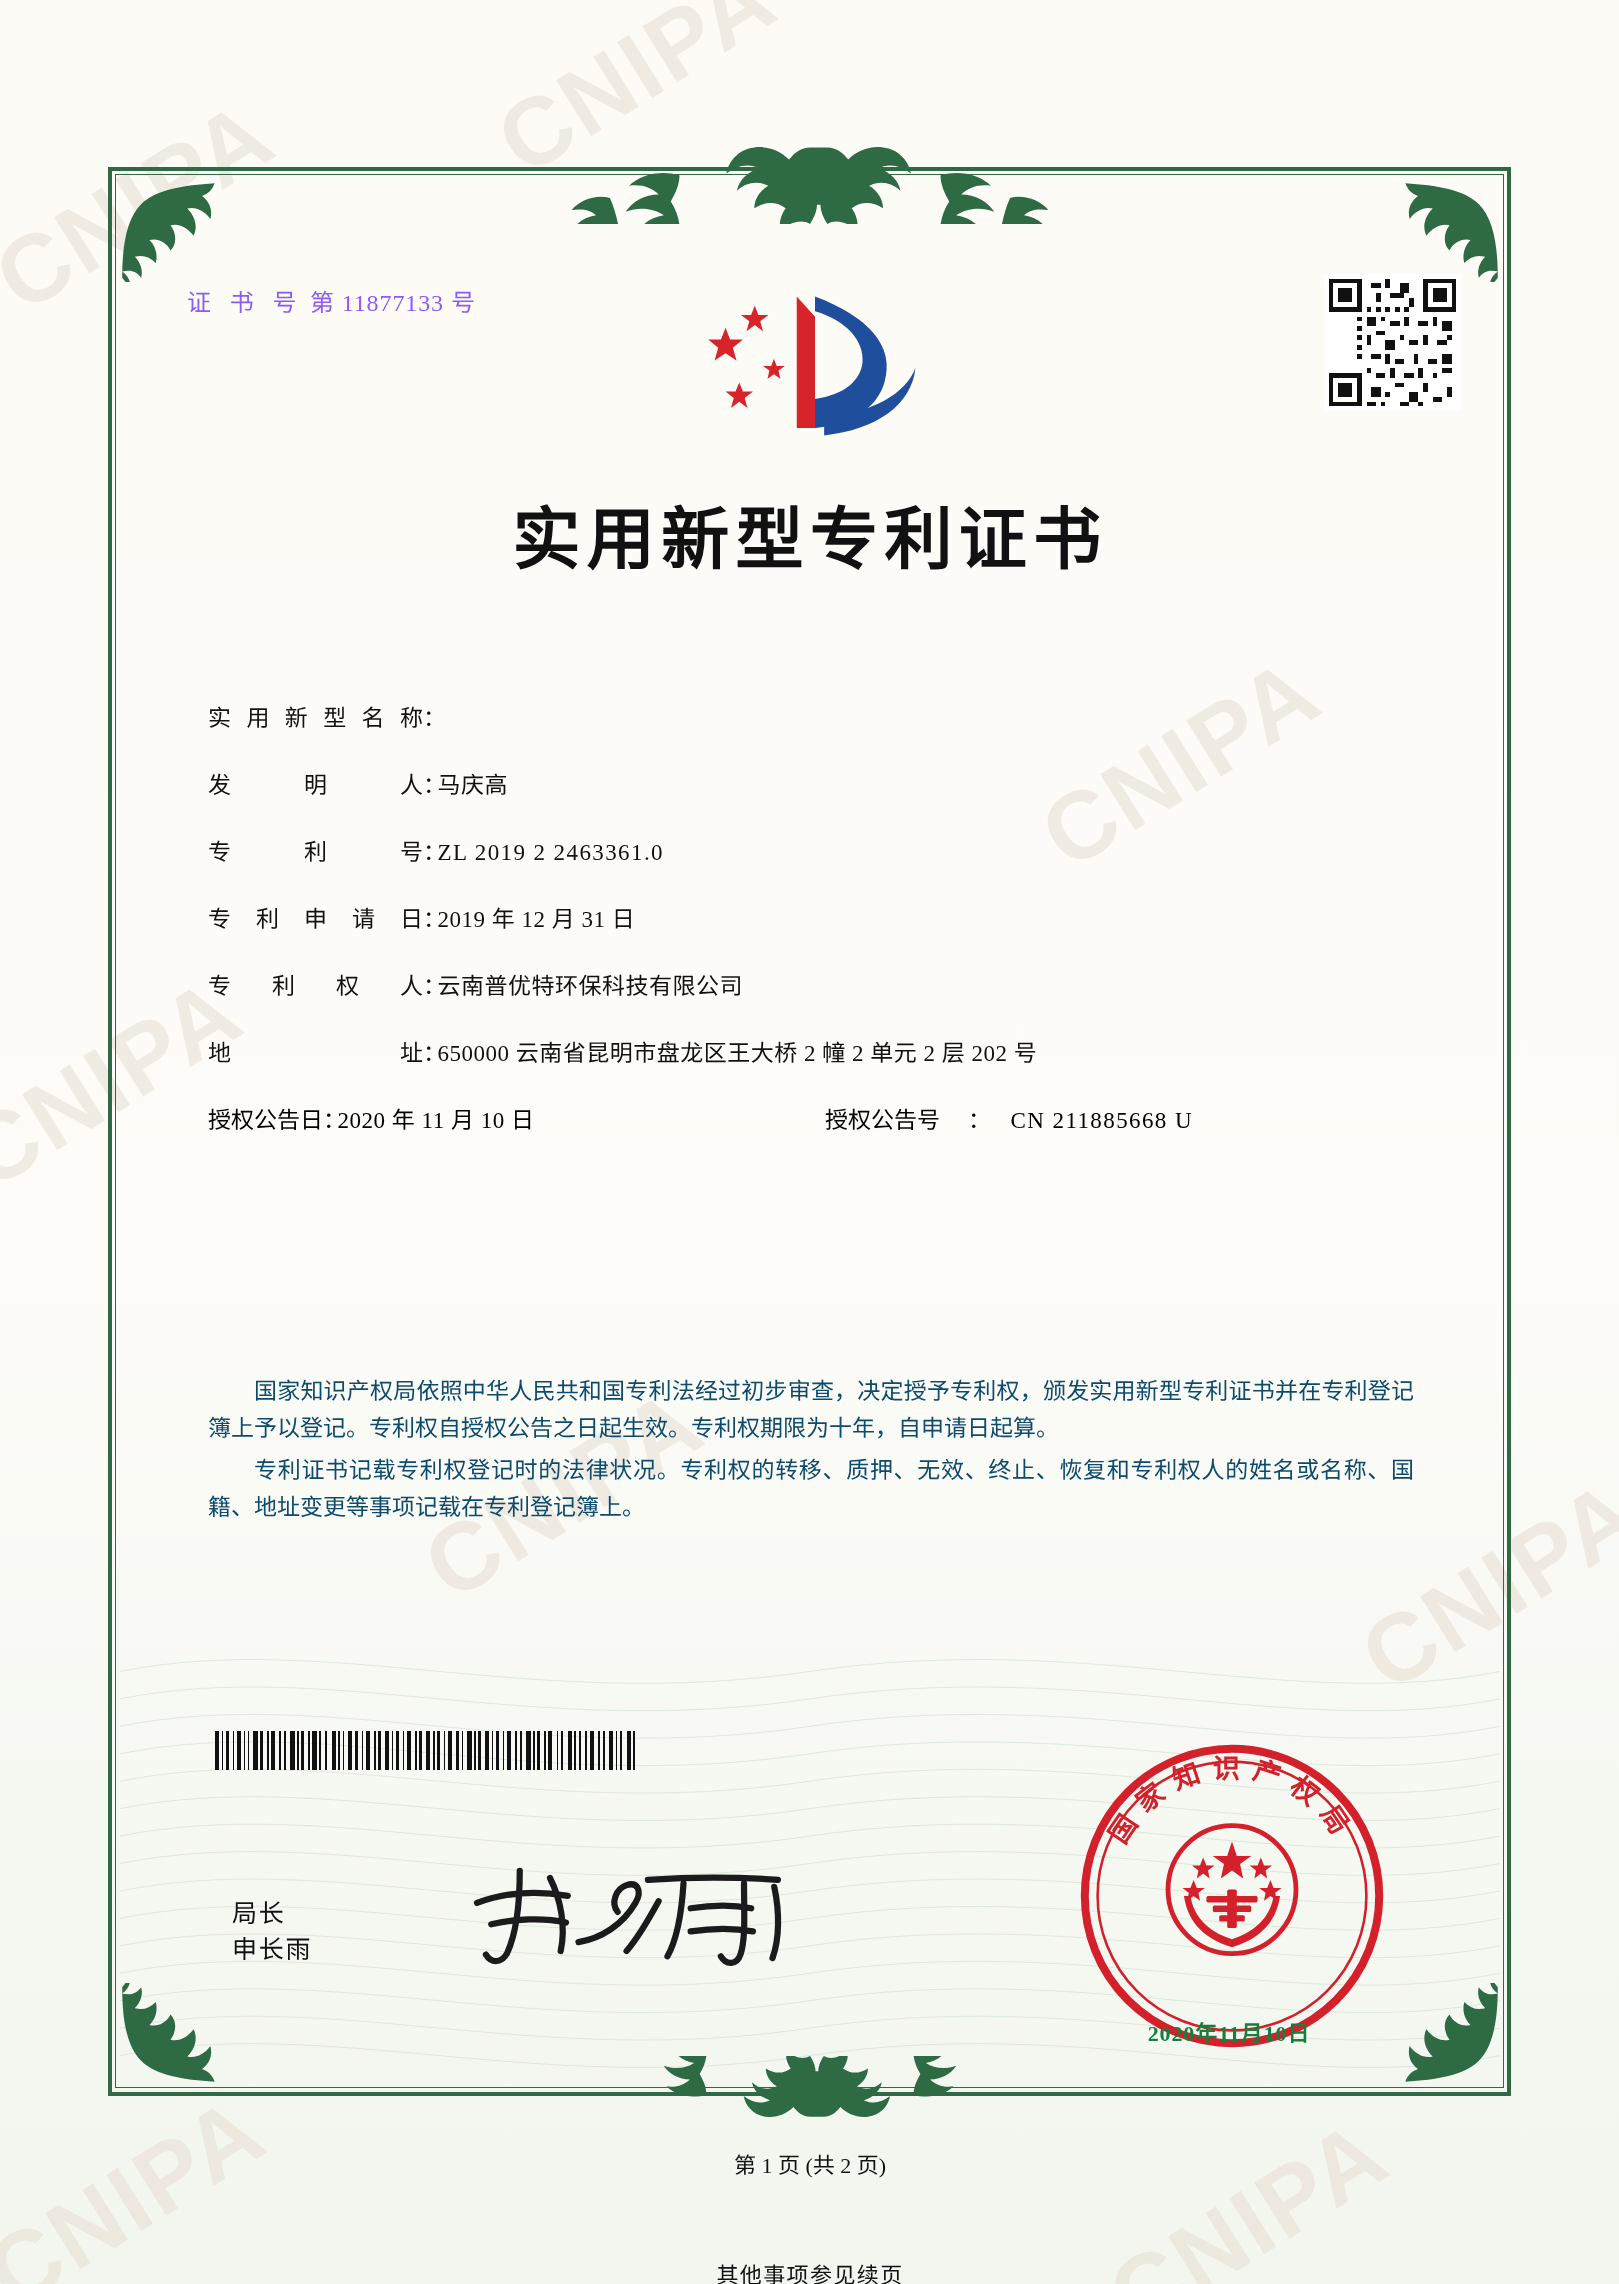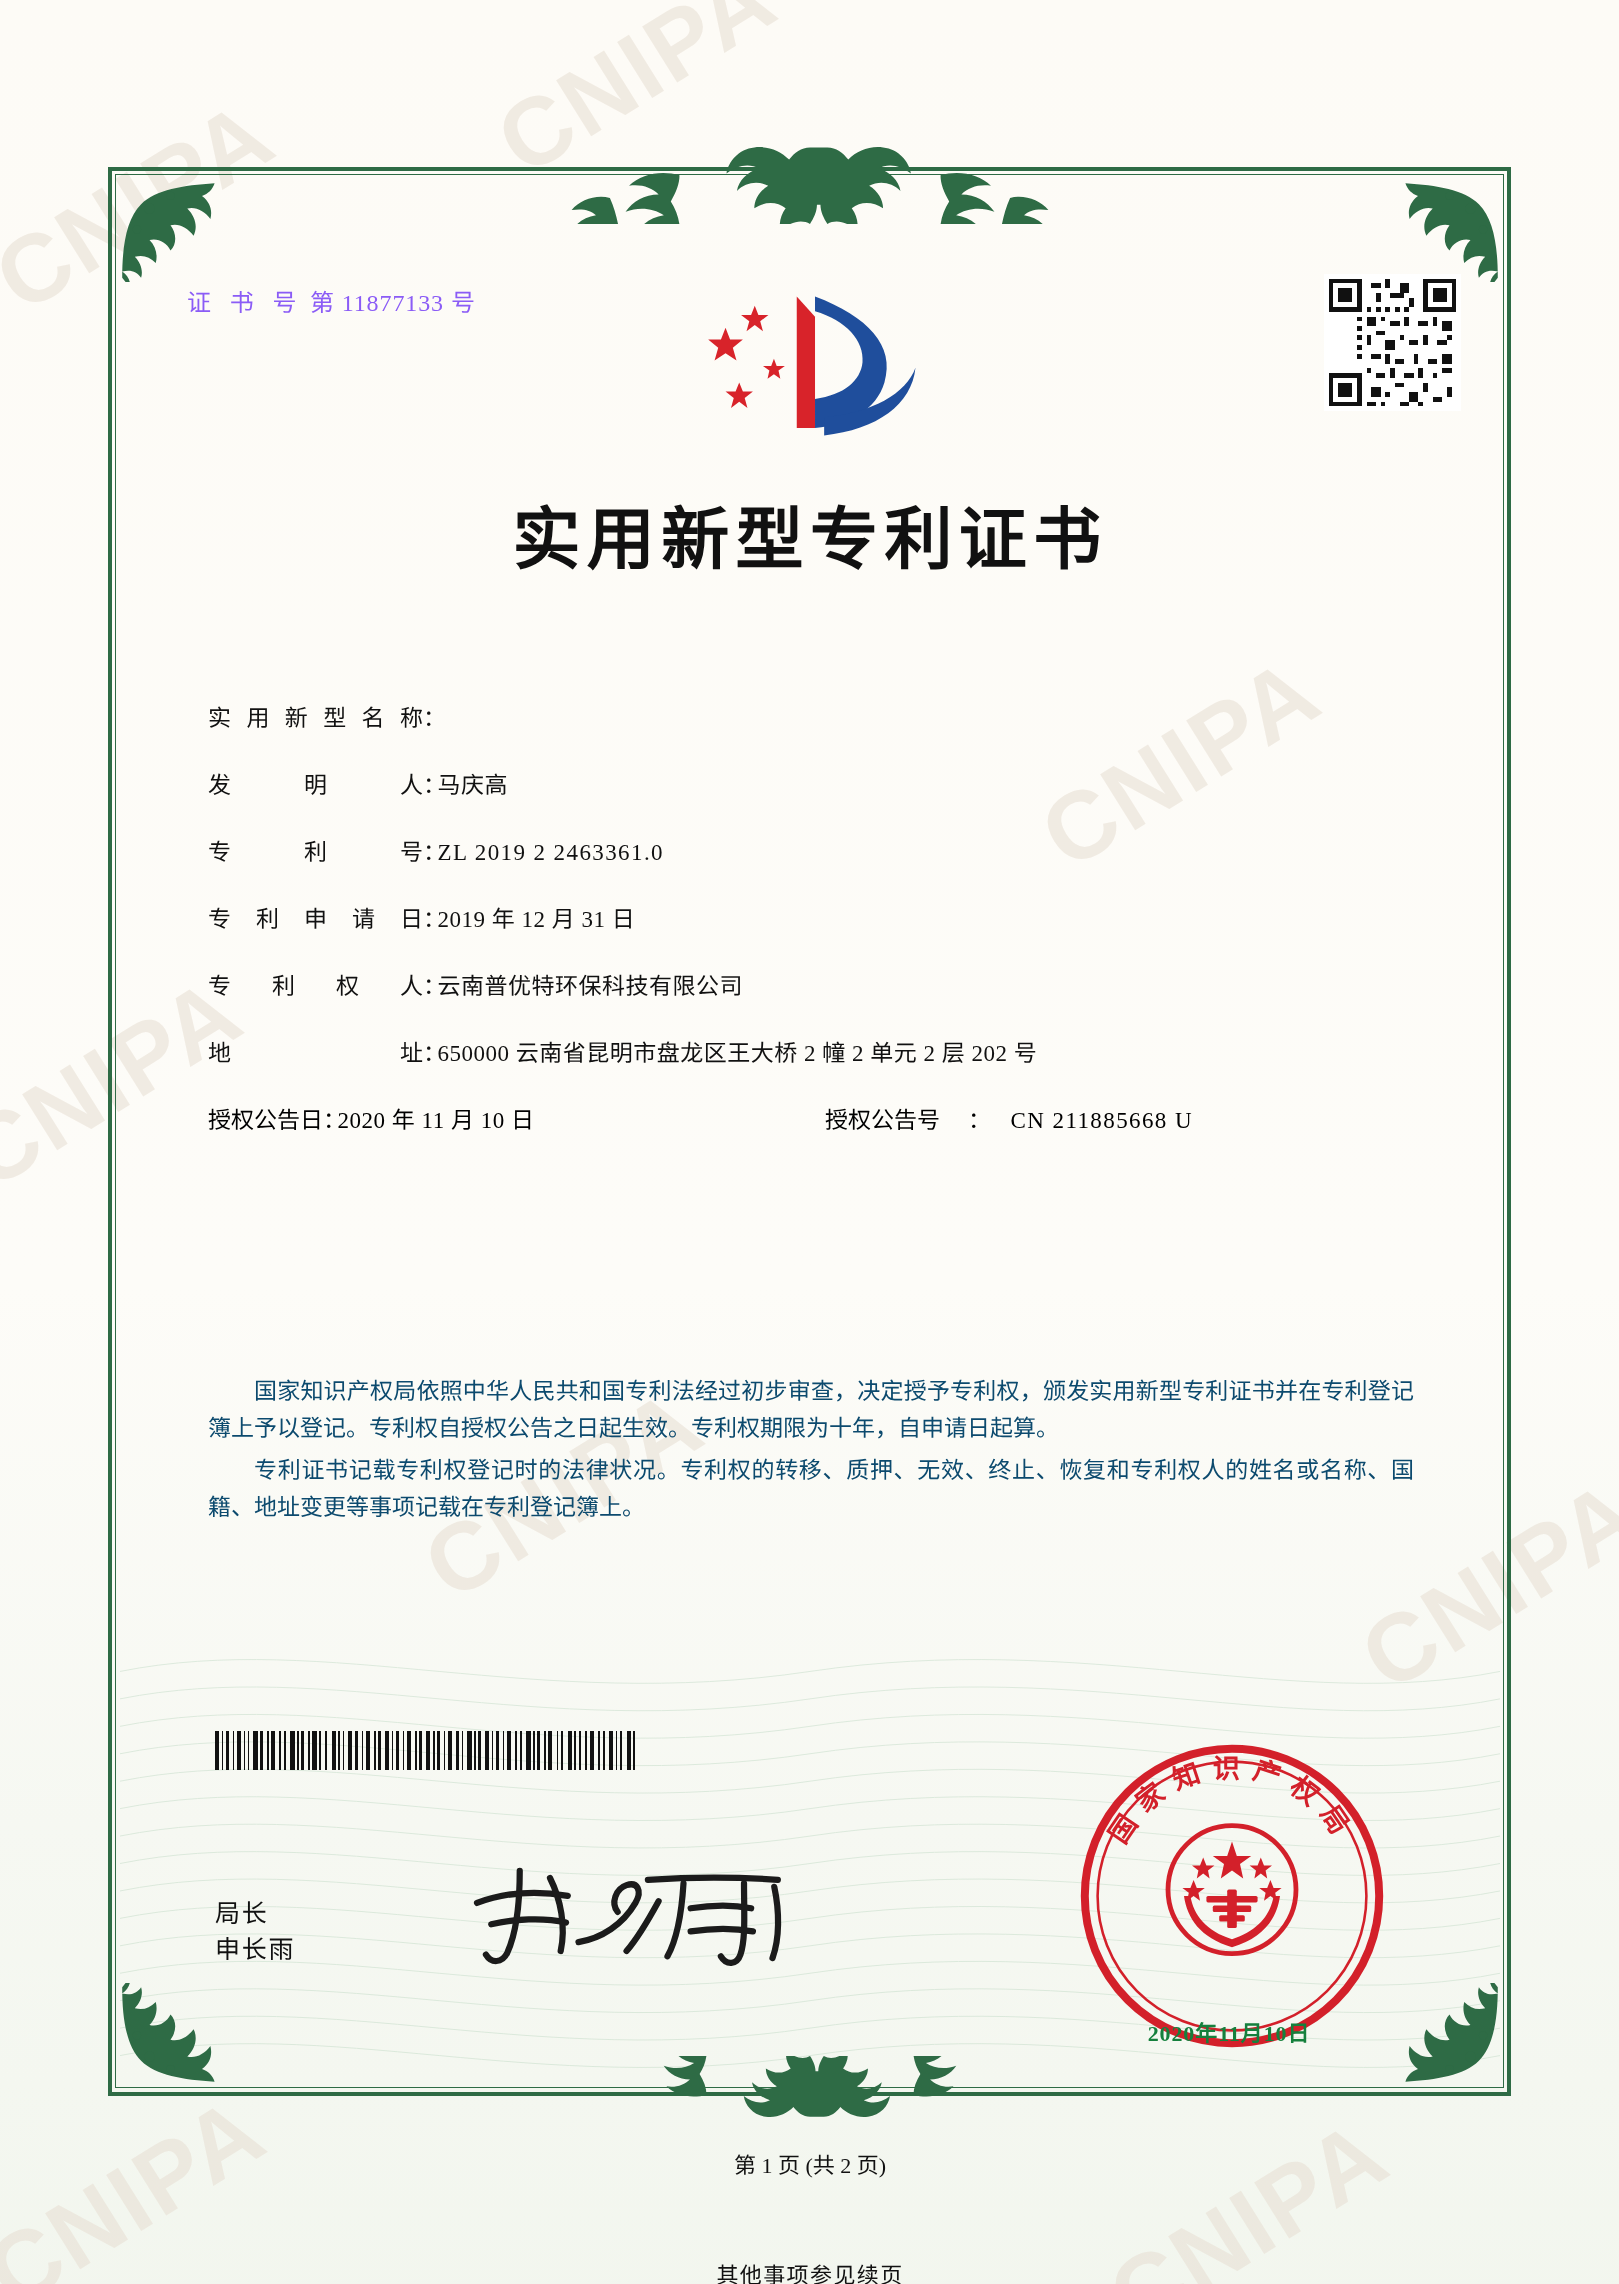--- a/index.html
+++ b/index.html
@@ -230,21 +230,21 @@
     left: 215px;
     top: 1731px;
     width: 439px;
     height: 39px;
   }
   .barcode svg { width:100%; height:100%; display:block; }
 
   
   .director {
     position: absolute;
-    left: 215px;
+    left: 232px;
     top: 1896px;
     font-size: 25px;
     line-height: 1.45;
     color: #111;
     letter-spacing: 1.8px;
   }
   
   .signature {
     position: absolute;
     left: 461px;

